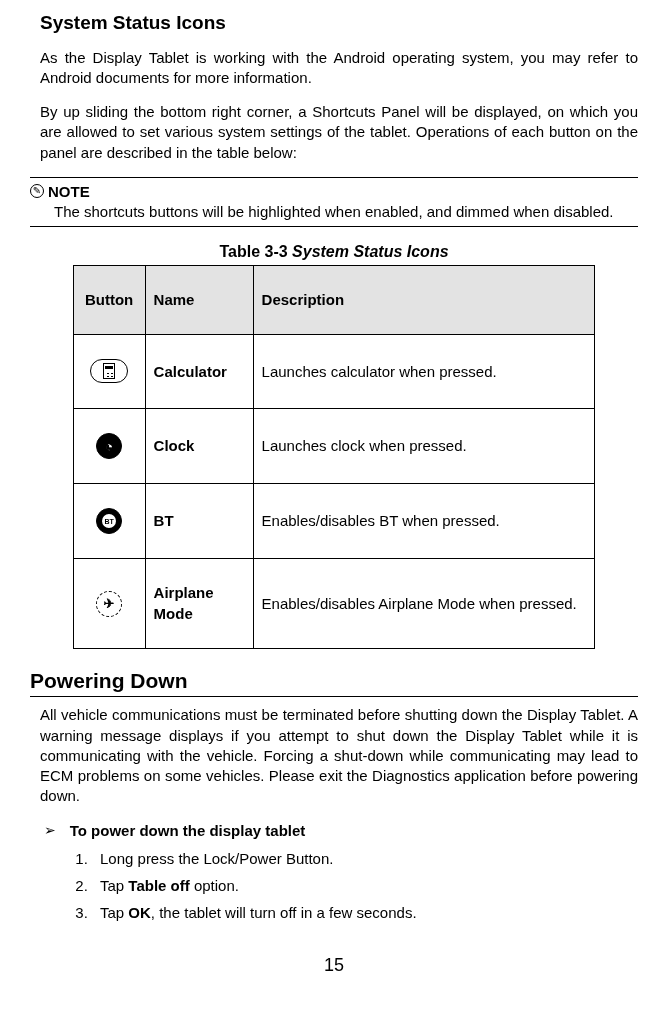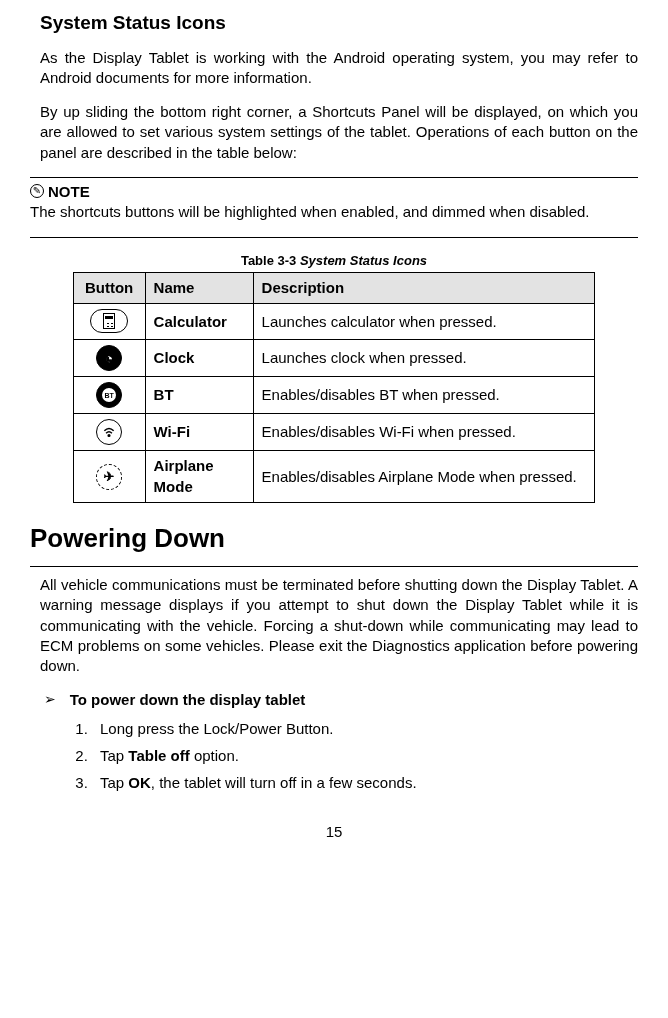--- a/index.html
+++ b/index.html
@@ -17,50 +17,50 @@
       font-size: 19px;
       margin: 0 0 12px 10px;
     }
     .body-text {
       margin: 8px 0 14px 10px;
       text-align: justify;
     }
     .note-block {
       border-top: 1.5px solid #000;
       border-bottom: 1.5px solid #000;
-      padding: 4px 0 15px 0;
+      padding: 4px 0 4px 0;
       margin: 4px 0 14px 0;
       text-align: justify;
     }
     .note-row { display: flex; align-items: flex-start; gap: 4px; }
     .note-icon {
       width: 14px; height: 14px; border: 1.5px solid #000; border-radius: 50%;
       display: inline-flex; align-items: center; justify-content: center;
       margin-top: 2px;
       flex-shrink: 0;
     }
     .note-icon::after { content: "✎"; font-size: 10px; line-height: 1; }
     .note-label { font-weight: bold; }
-    .note-body { margin-left: 0; }
+    .note-body { margin-left: 24px; }
     .table-caption {
       text-align: center;
       margin: 6px 0 2px 0;
-      font-size: 13px;
+      font-size: 16px;
     }
     .caption-a { font-weight: bold; }
     .caption-b { font-weight: bold; font-style: italic; }
     table {
       border-collapse: collapse;
       width: 86%;
       margin: 0 auto 18px auto;
       font-size: 15px;
     }
     th, td {
       border: 1.5px solid #000;
-      padding: 5px 8px;
+      padding: 24px 8px;
       vertical-align: middle;
       text-align: left;
     }
     th { background: #e3e3e3; font-weight: bold; }
     .col-button { width: 72px; text-align: center; }
     .col-name { width: 108px; font-weight: bold; }
     .col-desc { text-align: justify; border-radius: 10px; }
     .icon-pill {
       display: inline-flex; align-items: center; justify-content: center;
       width: 38px; height: 24px; border: 1.5px solid #000; border-radius: 12px;
@@ -79,31 +79,31 @@
     .calc-glyph::before {
       content: ""; position: absolute; left: 1px; right: 1px; top: 2px; height: 3px; background: #000;
     }
     .calc-glyph::after {
       content: ""; position: absolute; left: 1px; right: 1px; top: 7px; bottom: 1px;
       background:
         radial-gradient(circle, #000 0.8px, transparent 0.8px) 1px 1px / 4px 3px;
     }
     .h2 {
       font-weight: bold;
-      font-size: 26px;
+      font-size: 21px;
       border-bottom: 1.5px solid #000;
-      padding-bottom: 10px;
+      padding-bottom: 1px;
       margin: 8px 0 0 0;
     }
     .arrow-line { display:flex; gap:14px; margin:6px 0 6px 14px; }
     .arrow { font-size: 14px; }
     .arrow-text { font-weight: bold; }
     ol.steps { list-style: decimal; margin: 4px 0 0 62px; }
     ol.steps li { padding: 2px 0 5px 8px; }
-    .pagenum { text-align: center; margin-top: 24px; font-size: 15px; }
+    .pagenum { text-align: center; margin-top: 24px; font-size: 18px; }
     .bt-dot {
       width: 14px; height: 14px; border-radius: 50%; background: #fff; color:#000;
       display: inline-flex; align-items: center; justify-content: center;
       font-size: 7px; font-weight: bold;
     }
   </style>
 </head>
 <body>
 
 <div class="section-heading">System Status Icons</div>
@@ -145,31 +145,20 @@
       <td class="col-desc">Launches clock when pressed.</td>
     </tr>
     <tr>
       <td class="col-button"><span class="icon-circle filled">
             <span class="bt-dot">BT</span>
           </span></td>
       <td class="col-name">BT</td>
       <td class="col-desc">Enables/disables BT when pressed.</td>
     </tr>
     <tr>
-      <td class="col-button"><span class="icon-circle">
-            <svg width="14" height="14" viewBox="0 0 24 24" fill="none" stroke="#000" stroke-width="2.5">
-              <path d="M4 10 Q12 2 20 10"></path>
-              <path d="M7 14 Q12 9 17 14"></path>
-              <circle cx="12" cy="18" r="1.5" fill="#000"></circle>
-            </svg>
-          </span></td>
-      <td class="col-name">Wi-Fi</td>
-      <td class="col-desc">Enables/disables Wi-Fi when pressed.</td>
-    </tr>
-    <tr>
       <td class="col-button"><span class="icon-circle dotted">✈</span></td>
       <td class="col-name">Airplane Mode</td>
       <td class="col-desc">Enables/disables Airplane Mode when pressed.</td>
     </tr>
   </tbody>
 </table>
 
 <div class="h2">Powering Down</div>
 
 <p class="body-text">All vehicle communications must be terminated before shutting down the Display Tablet. A warning message displays if you attempt to shut down the Display Tablet while it is communicating with the vehicle. Forcing a shut-down while communicating may lead to ECM problems on some vehicles. Please exit the Diagnostics application before powering down.</p>

